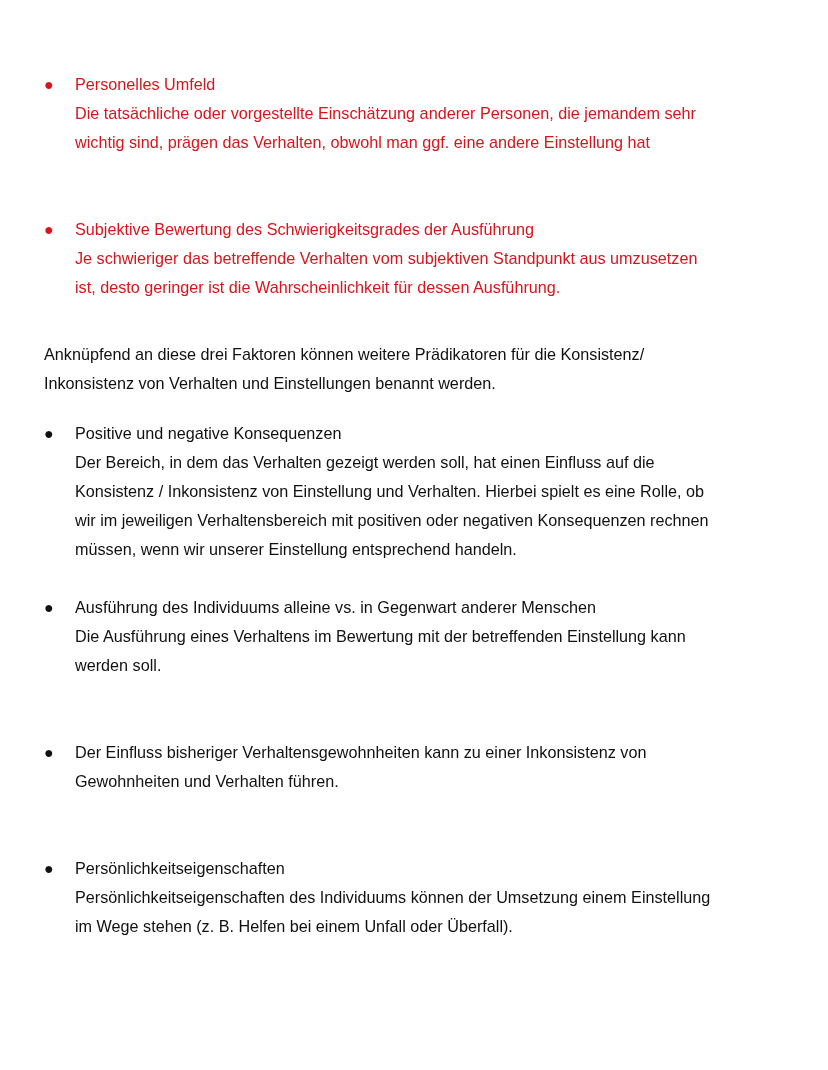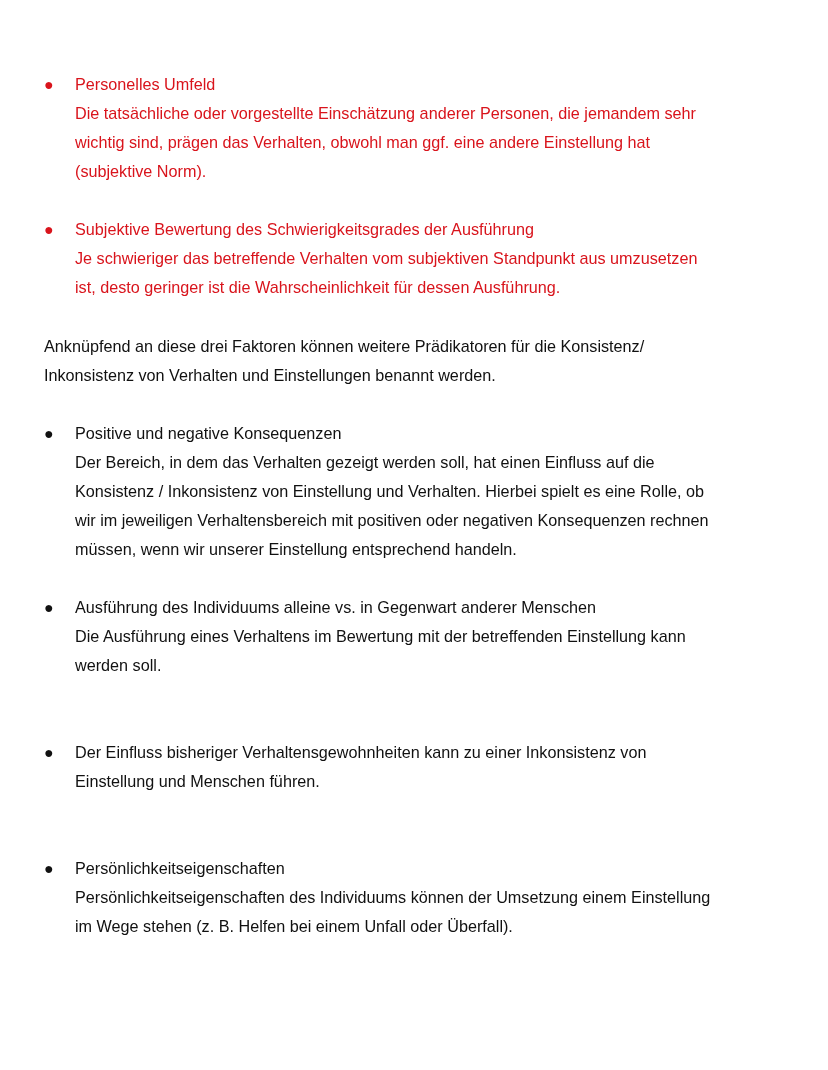--- a/index.html
+++ b/index.html
@@ -24,34 +24,33 @@
 <body>
 
 <div class="page">
 
   <div class="item red" style="top:70px;">
     <span class="bullet">●</span>
     <div class="item-body">
       <span class="item-title">Personelles Umfeld</span>
       <span class="item-text">Die tatsächliche oder vorgestellte Einschätzung anderer Personen, die jemandem sehr</span>
       <span class="item-text">wichtig sind, prägen das Verhalten, obwohl man ggf. eine andere Einstellung hat</span>
-      <span class="item-text">(subjektive Norm).</span>
     </div>
   </div>
 
   <div class="item red" style="top:215px;">
     <span class="bullet">●</span>
     <div class="item-body">
       <span class="item-title">Subjektive Bewertung des Schwierigkeitsgrades der Ausführung</span>
       <span class="item-text">Je schwieriger das betreffende Verhalten vom subjektiven Standpunkt aus umzusetzen</span>
       <span class="item-text">ist, desto geringer ist die Wahrscheinlichkeit für dessen Ausführung.</span>
     </div>
   </div>
 
-  <div class="para" style="top:332px;">
+  <div class="para" style="top:340px;">
     <span class="item-text">Anknüpfend an diese drei Faktoren können weitere Prädikatoren für die Konsistenz/</span>
     <span class="item-text">Inkonsistenz von Verhalten und Einstellungen  benannt werden.</span>
   </div>
 
   <div class="item" style="top:419px;">
     <span class="bullet">●</span>
     <div class="item-body">
       <span class="item-title">Positive und negative Konsequenzen</span>
       <span class="item-text">Der Bereich, in dem das Verhalten gezeigt werden soll, hat einen Einfluss auf die</span>
       <span class="item-text">Konsistenz / Inkonsistenz von Einstellung und Verhalten. Hierbei spielt es eine Rolle, ob</span>
@@ -66,21 +65,21 @@
       <span class="item-title">Ausführung des Individuums alleine vs. in Gegenwart anderer Menschen</span>
       <span class="item-text">Die Ausführung eines Verhaltens im Bewertung mit der betreffenden Einstellung kann</span>
       <span class="item-text">werden soll.</span>
     </div>
   </div>
 
   <div class="item" style="top:738px;">
     <span class="bullet">●</span>
     <div class="item-body">
       <span class="item-text">Der Einfluss bisheriger Verhaltensgewohnheiten kann zu einer Inkonsistenz von</span>
-      <span class="item-text">Einstellung und Menschen führen.</span>
+      <span class="item-text">Gewohnheiten und Verhalten führen.</span>
     </div>
   </div>
 
   <div class="item" style="top:854px;">
     <span class="bullet">●</span>
     <div class="item-body">
       <span class="item-title">Persönlichkeitseigenschaften</span>
       <span class="item-text">Persönlichkeitseigenschaften des Individuums können der Umsetzung einem Einstellung</span>
       <span class="item-text">im Wege stehen (z. B. Helfen bei einem Unfall oder Überfall).</span>
     </div>

